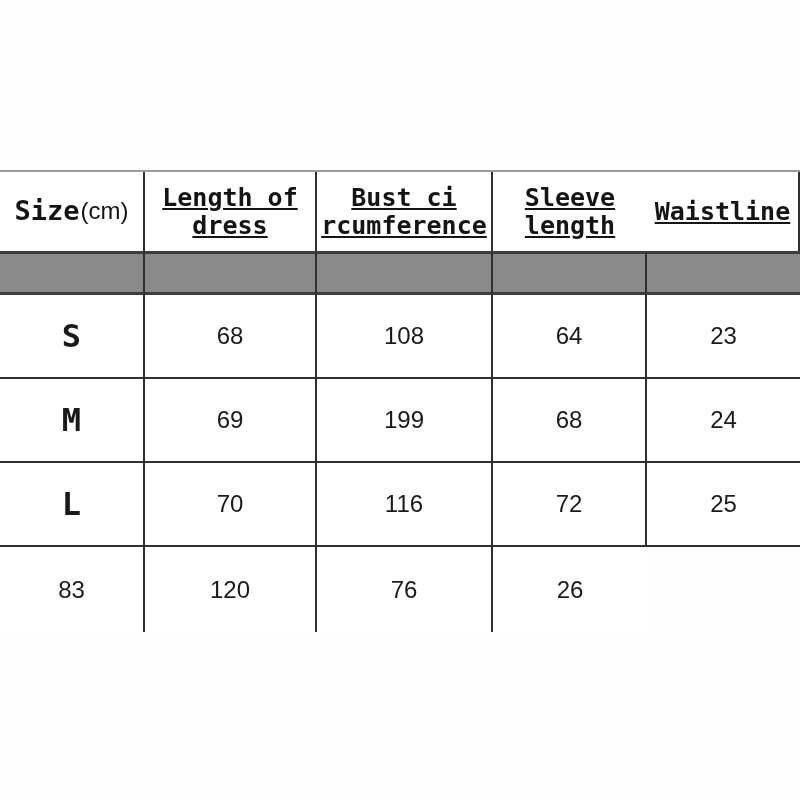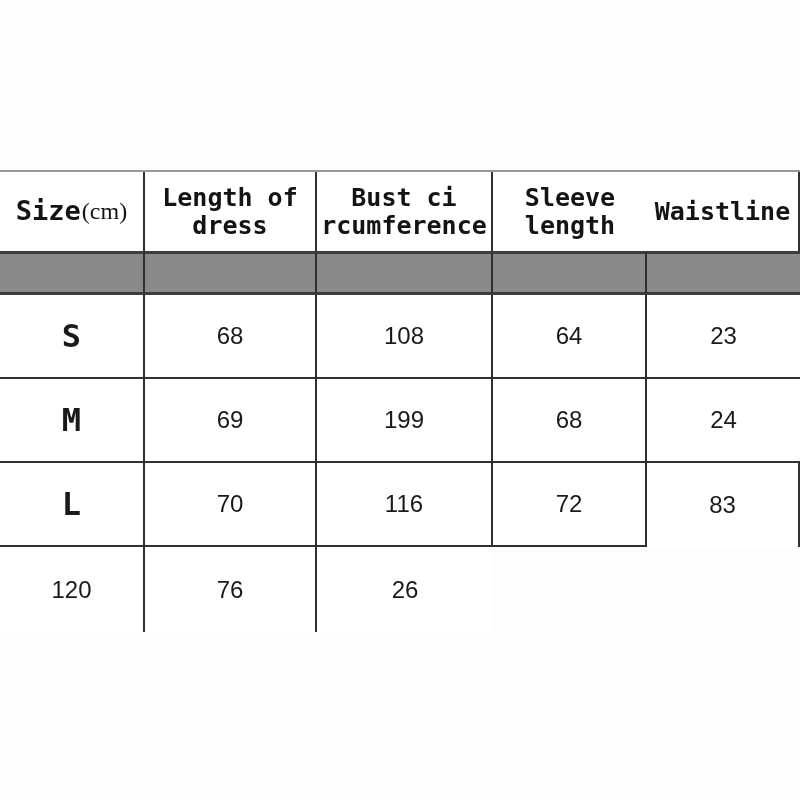--- a/index.html
+++ b/index.html
@@ -42,28 +42,28 @@
   
   .hcell {
     font-family: "DejaVu Sans Mono", monospace;
     font-size: 25px;
     font-weight: bold;
     line-height: 1.12;
     text-align: center;
     flex-direction: column;
     letter-spacing: 0px;
   }
-  .hcell .line { display: block; }
+  .hcell .line { display: block; text-decoration: underline; }
   .size-label {
     font-family: "DejaVu Sans Mono", monospace;
     font-size: 27px;
     font-weight: bold;
   }
   .size-unit {
-    font-family: Liberation Serif, serif;
+    font-family: Liberation Sans, sans-serif;
     font-weight: normal;
     font-size: 24px;
     margin-left: 1px;
   }
   .size-head-wrap {
     display: flex;
     flex-direction: row;
     align-items: center;
     justify-content: center;
   }
@@ -125,20 +125,21 @@
     <div class="cell v hb dcell sz">M</div>
     <div class="cell v hb dcell">69</div>
     <div class="cell v hb dcell">199</div>
     <div class="cell v hb dcell">68</div>
     <div class="cell hb dcell">24</div>
 
     <div class="cell v hb dcell sz">L</div>
     <div class="cell v hb dcell">70</div>
     <div class="cell v hb dcell">116</div>
     <div class="cell v hb dcell">72</div>
+    <div class="cell hb dcell">25</div>
 
     <div class="cell v dcell">83</div>
     <div class="cell v dcell">120</div>
     <div class="cell v dcell">76</div>
     <div class="cell dcell">26</div>
 
   </div>
 </div>
 
 </body></html>

